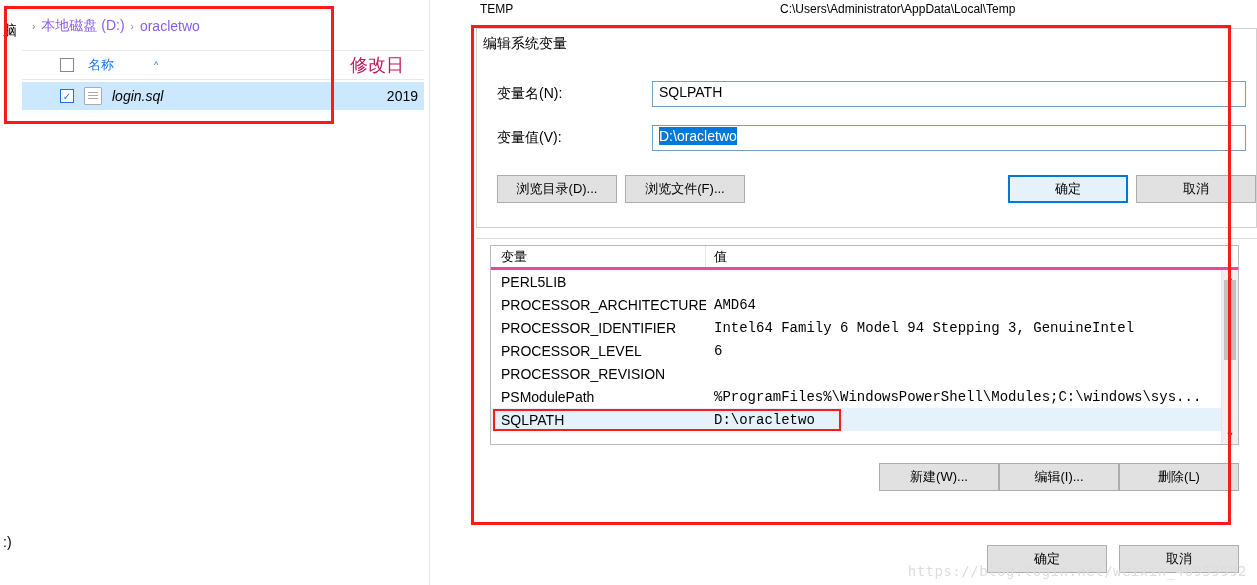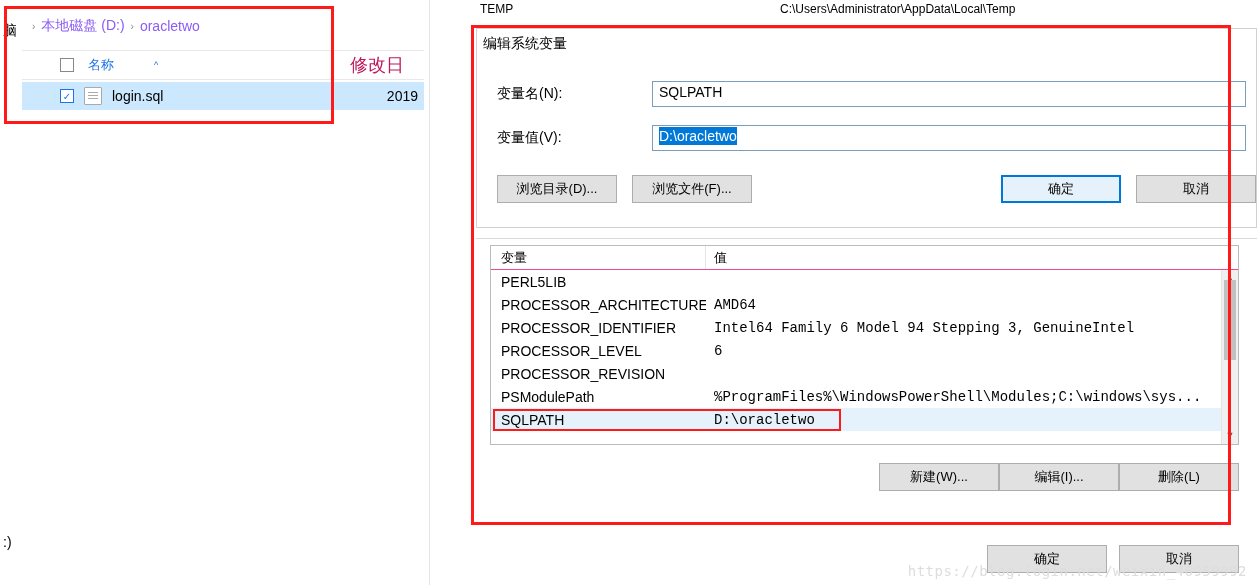--- a/index.html
+++ b/index.html
@@ -70,21 +70,21 @@
       left: 22px; right: 5px;
       top: 82px; height: 28px;
       background: #cce8ff;
       display: flex;
       align-items: center;
     }
     .file-row .chk { margin-left: 38px; width: 14px; height: 14px; border: 1px solid #1a73e8; display:inline-flex; align-items:center; justify-content:center; background:#fff;}
     .file-row .chk::after { content:"✓"; font-size:10px; color:#1a73e8;}
     .file-row .fileicon { margin-left: 10px; width: 18px; height: 18px; border: 1px solid #aaa; border-radius: 1px; position:relative; background:#fff;}
     .file-row .fileicon::before { content:""; position:absolute; left:3px; top:4px; right:3px; height:1px; background:#aaa; box-shadow: 0 3px 0 #aaa, 0 6px 0 #aaa;}
-    .file-row .name { margin-left: 10px; color: #000; font-size: 14px; }
+    .file-row .name { margin-left: 10px; color: #000; font-size: 14px; font-style: italic; }
     .file-row .date { margin-left: auto; margin-right: 6px; color: #000; font-size: 14px; }
     .highlight-left {
       position: absolute;
       left: 4px; top: 6px;
       width: 330px; height: 118px;
       border: 3px solid #ff1a1a;
       pointer-events: none;
     }
     
     .right-bg {
@@ -133,21 +133,21 @@
       margin-right: 2px;
     }
     .field-input.selected {
       background: #fff;
     }
     .field-input.selected .seltext {
       background: #0078d7; color: #fff; padding: 1px 0;
     }
     .dialog-buttons {
       display: flex;
-      gap: 15px;
+      gap: 8px;
       padding: 6px 0 14px 20px;
     }
     .btn {
       height: 28px;
       min-width: 120px;
       border: 1px solid #adadad;
       background: #e1e1e1;
       font-size: 13px;
       cursor: pointer;
       display: inline-flex;
@@ -170,21 +170,21 @@
     .env-list-box {
       border: 1px solid #bbb;
       background: #fff;
       height: 200px;
       overflow: hidden;
       position: relative;
       margin: 0 18px 0 14px;
     }
     .env-list-header {
       display: flex; height: 24px;
-      border-bottom: 1px solid #ec4899;
+      border-bottom: 3px solid #ec4899;
       align-items: center;
       font-size: 13px;
     }
     .env-list-header .c1 { width: 215px; padding-left: 10px; border-right: 1px solid #e5e5e5; height:100%; display:flex; align-items:center;}
     .env-list-header .c2 { flex: 1; padding-left: 8px; }
     .env-row { display: flex; height: 23px; align-items: center; font-size: 14px; }
     .env-row .c1 { width: 215px; padding-left: 10px; overflow: hidden; white-space: nowrap; }
     .env-row .c2 { flex: 1; padding-left: 8px; overflow: hidden; white-space: nowrap; text-overflow: ellipsis; font-family: Liberation Mono, monospace; }
     .env-row.selected { background: #e5f1fb; }
     .highlight-row-box {

